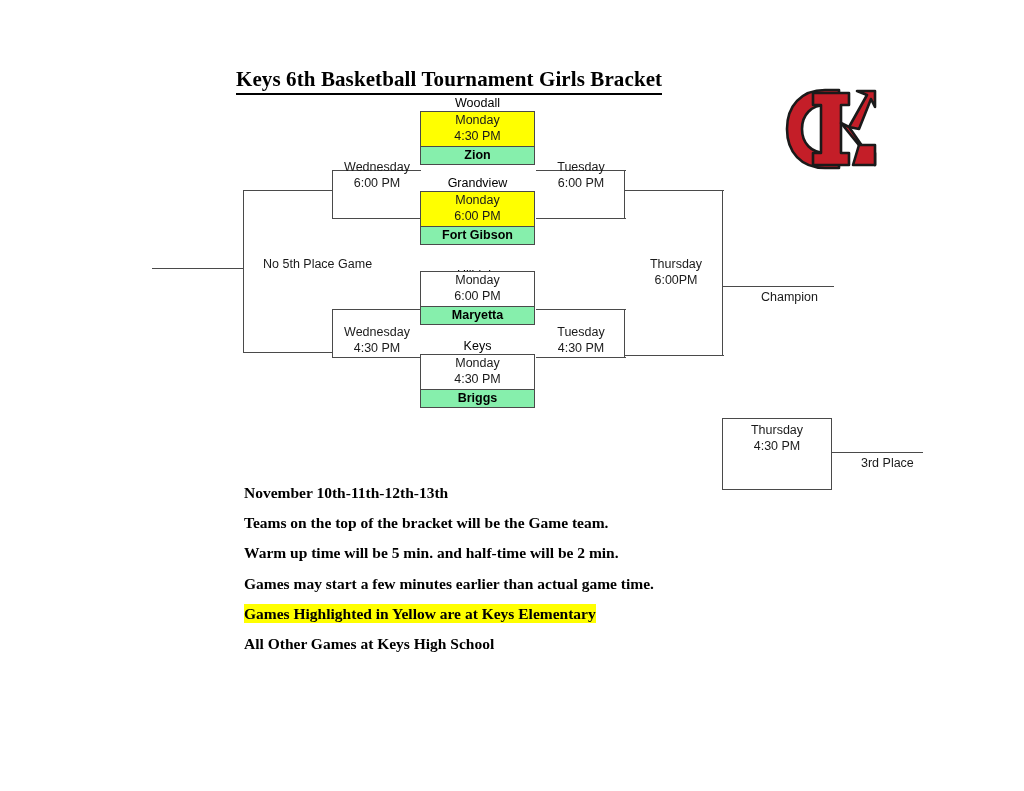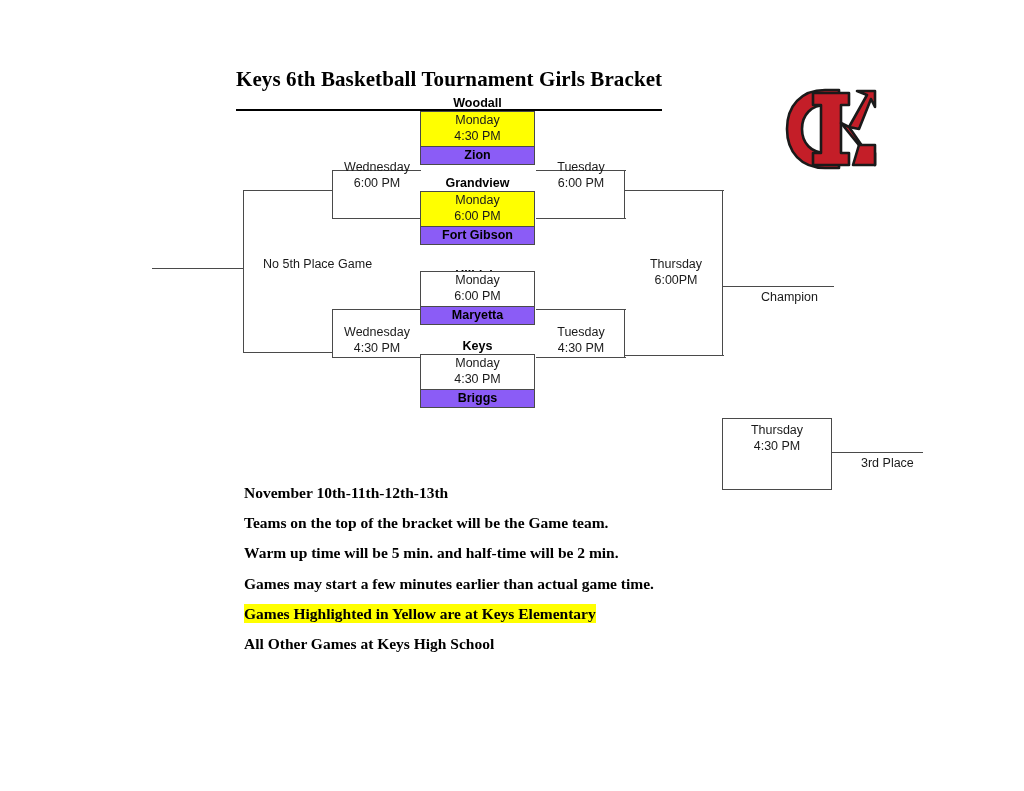--- a/index.html
+++ b/index.html
@@ -28,21 +28,21 @@
     position: absolute;
     left: 236px;
     top: 67px;
     font-family: "Liberation Serif", serif;
     font-weight: bold;
     font-size: 21px;
     line-height: 25px;
     letter-spacing: 0.1px;
     white-space: nowrap;
     border-bottom: 2px solid #000;
-    padding-bottom: 17px;
+    padding-bottom: 1px;
   }
 
   
   .hline {
     position: absolute;
     height: 0;
     border-top: 1.6px solid #4a4a4a;
   }
   .vline {
     position: absolute;
@@ -79,31 +79,31 @@
   .game-box .time-cell .ln { display: block; }
   .game-box.highlight .time-cell {
     background: #ffff00;
   }
   .game-box .team-cell {
     text-align: center;
     font-size: 12.5px;
     line-height: 17px;
     font-weight: bold;
     border-top: 1.6px solid #4a4a4a;
-    background: #8b5cf6;
+    background: #86efac;
     color: #000000;
   }
   
   .team-top {
     position: absolute;
     width: 115px;
     text-align: center;
     font-size: 12.5px;
     line-height: 14px;
-    font-weight: bold;
+    font-weight: normal;
     color: #000000;
     white-space: nowrap;
   }
 
   
   .plain-label {
     position: absolute;
     font-size: 12.5px;
     line-height: 15px;
     color: #1a1a1a;

